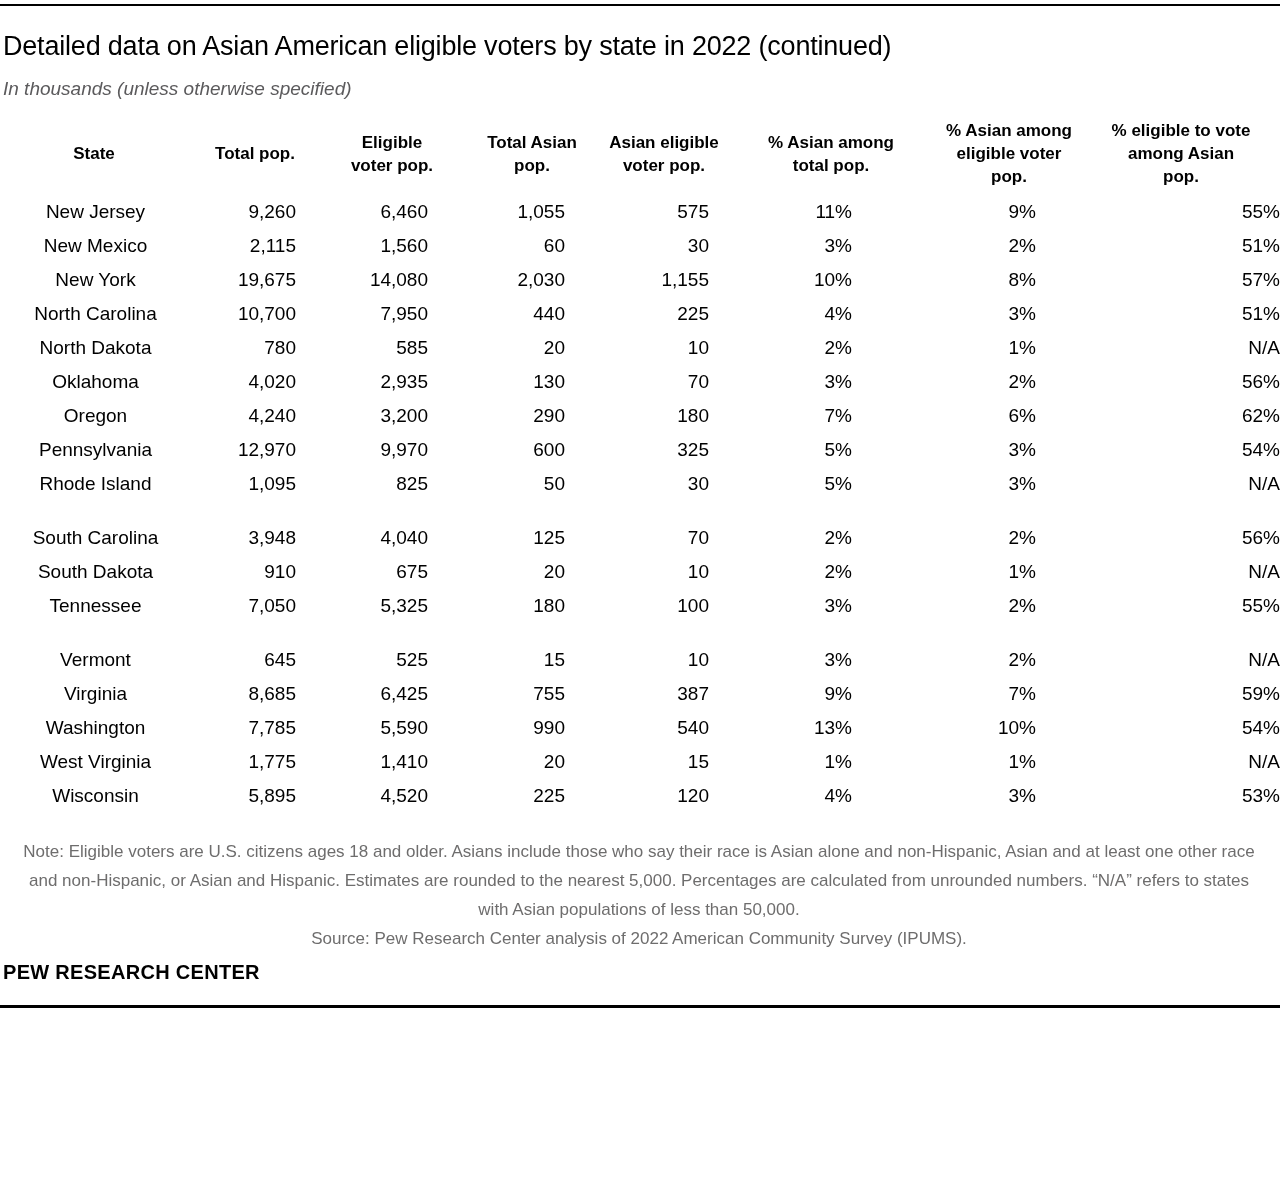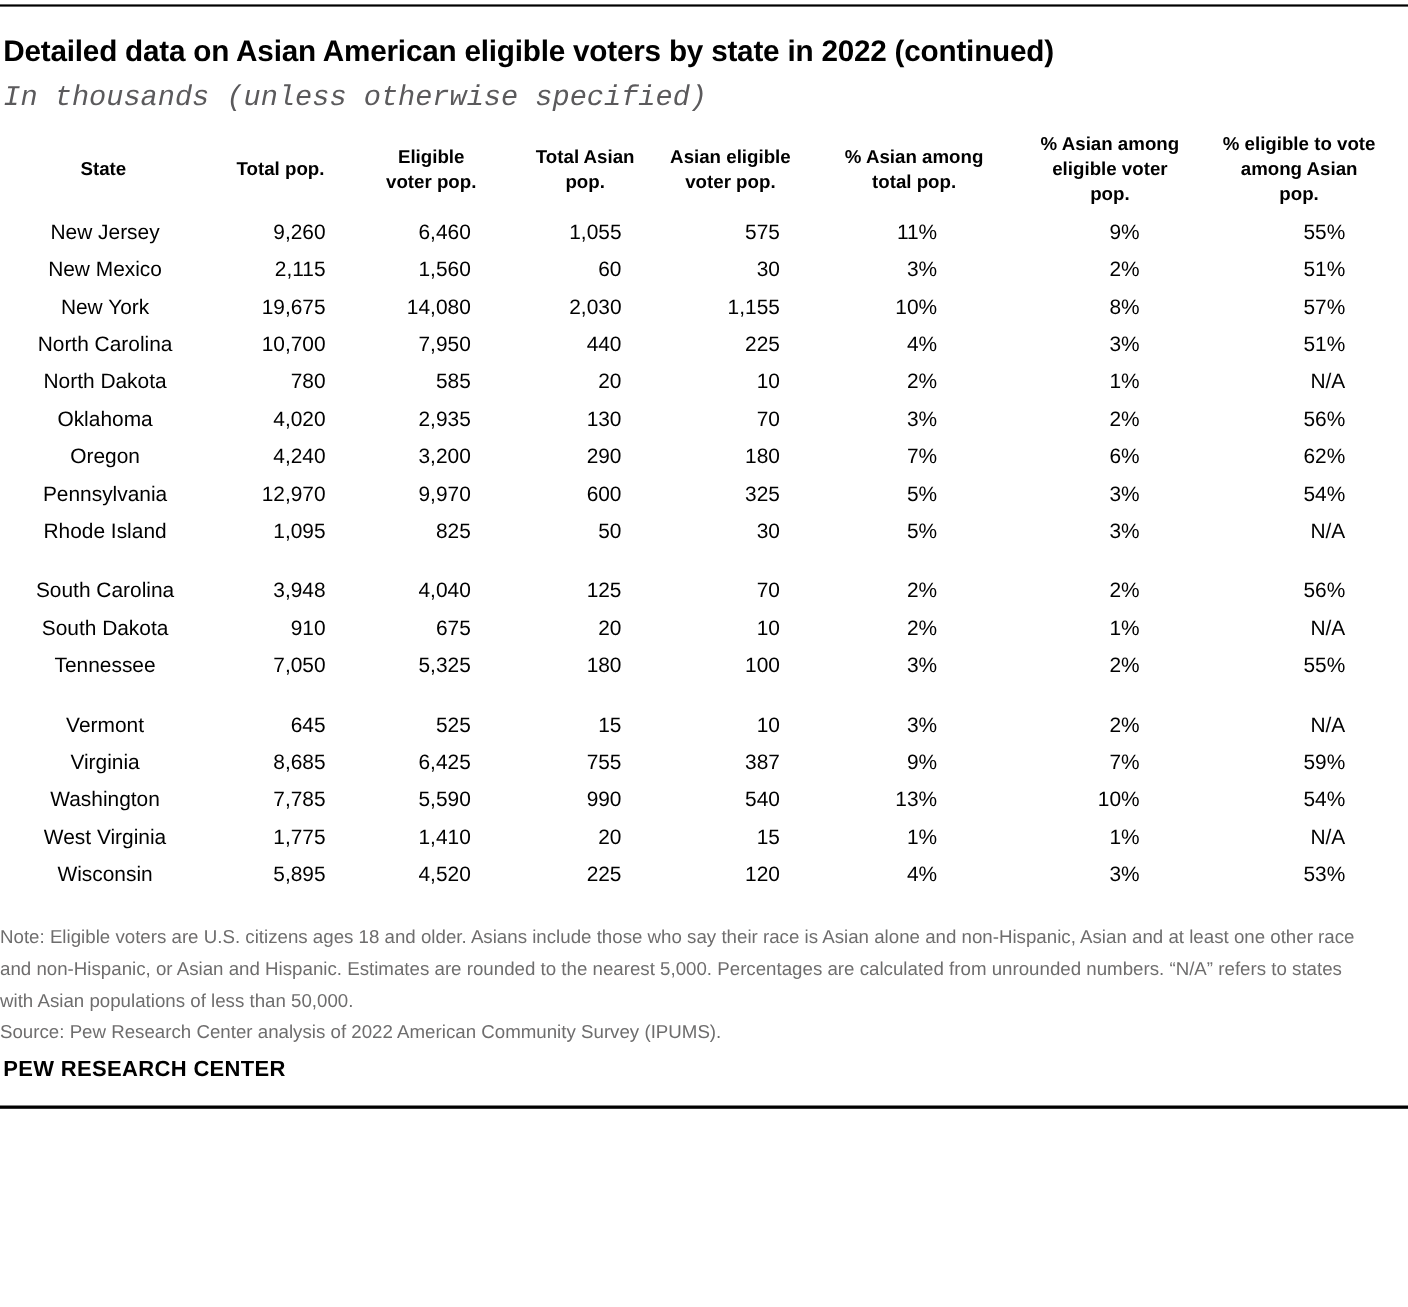--- a/index.html
+++ b/index.html
@@ -17,30 +17,30 @@
   .rule {
     width: 1280px;
     background: var(--rule, #000);
   }
   .rule-top { height: 2px; margin-top: 4px; }
   .rule-bottom { height: 3px; margin-top: 21px; }
 
   .page-title {
     margin: 24px 0 0 3px;
     font-size: 27px;
-    font-weight: 700;
+    font-weight: 400;
     line-height: 32px;
     letter-spacing: -0.2px;
     color: var(--text, #000);
   }
   .page-subtitle {
     margin: 13px 0 12px 3px;
-    font-family: Liberation Mono, monospace;
+    font-family: Liberation Sans, sans-serif;
     font-style: italic;
-    font-size: 26px;
+    font-size: 19px;
     line-height: 27px;
     color: var(--subtitle-gray, #5b5a5c);
   }
 
   table.data-table {
     border-collapse: collapse;
     table-layout: fixed;
     width: 1280px;
     margin-top: 16px;
   }
@@ -73,25 +73,26 @@
     padding: 0;
     color: var(--text, #000);
   }
   td.c1 { text-align: center; padding-left: 3px; }
   td.c2 { padding-right: 26px; }
   td.c3 { padding-right: 34px; }
   td.c4 { padding-right: 37px; }
   td.c5 { padding-right: 17px; }
   td.c6 { padding-right: 84px; }
   td.c7 { padding-right: 46px; }
-  td.c8 { padding-right: 57px; }
+  td.c8 { }
   tr.group-start td { padding-top: 20px; }
 
   .footer {
-    margin: 24px 0 0 0;
+    margin: 24px 0 0 13px;
+    text-align: center;
   }
   .note-text, .source-text {
     margin: 0;
     max-width: 1252px;
     font-size: 17px;
     line-height: 29px;
     color: var(--note-gray, #6e6d6d);
   }
   .brand {
     margin: 8px 0 0 3px;

